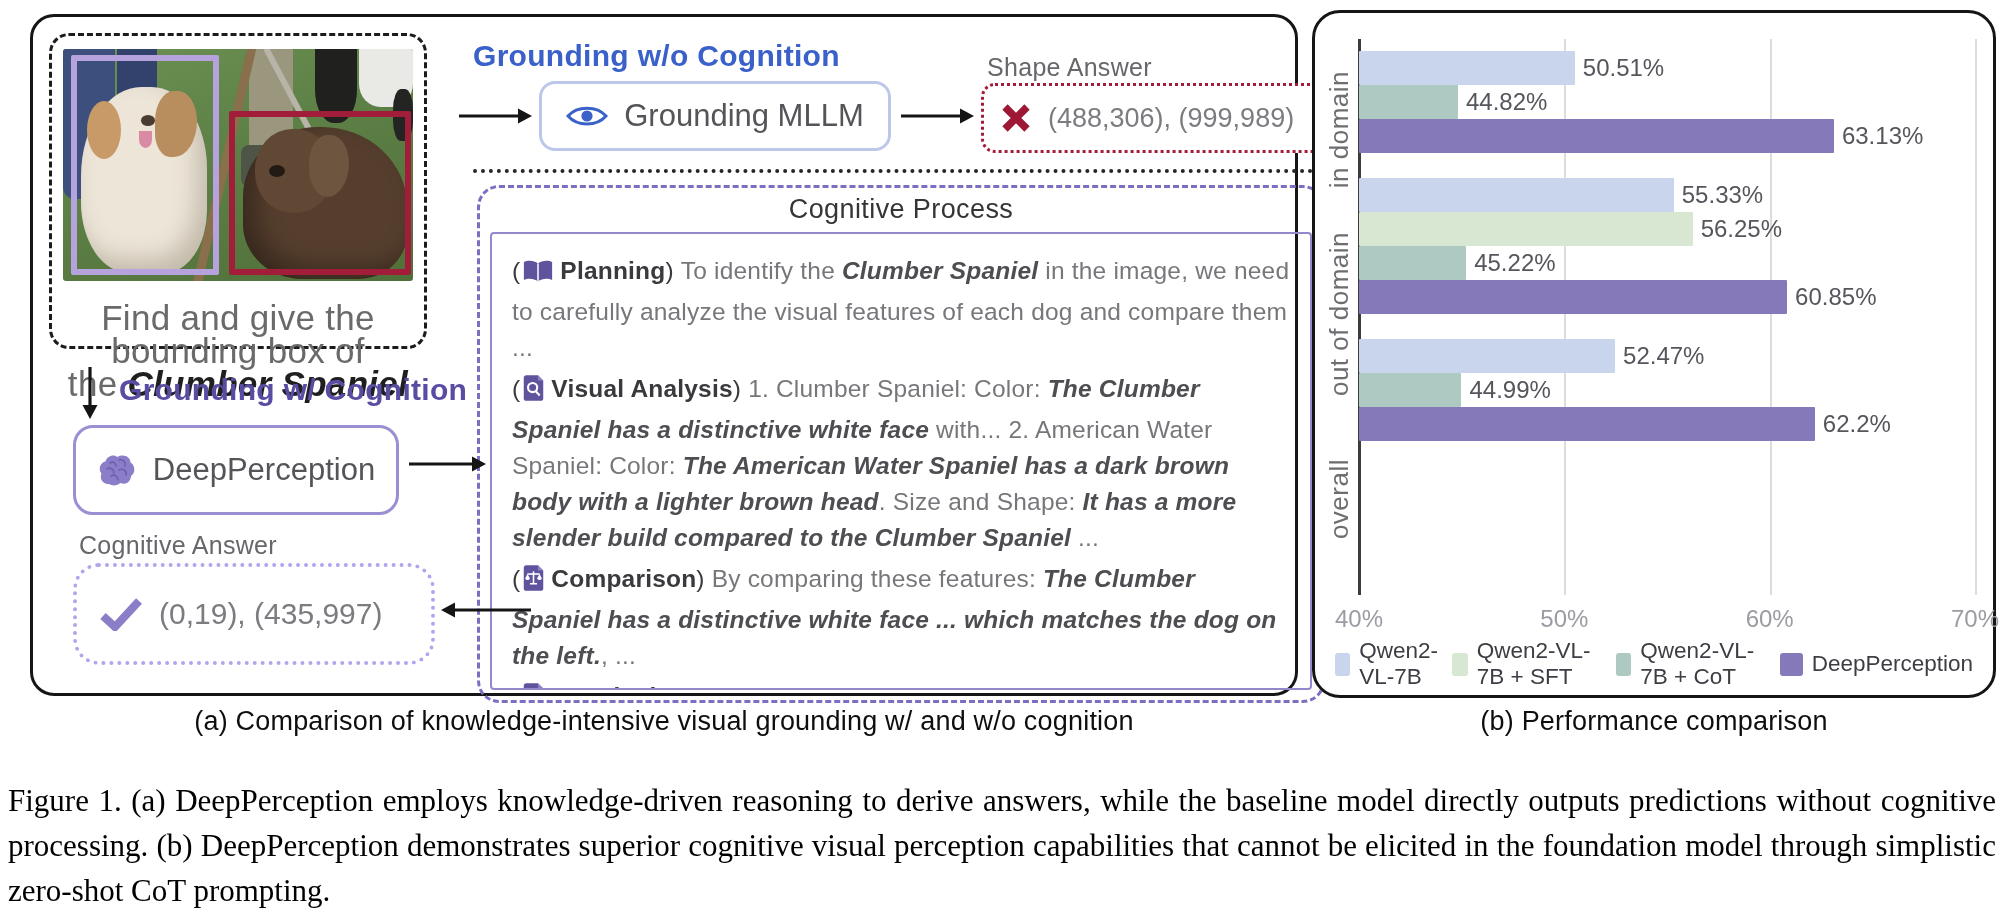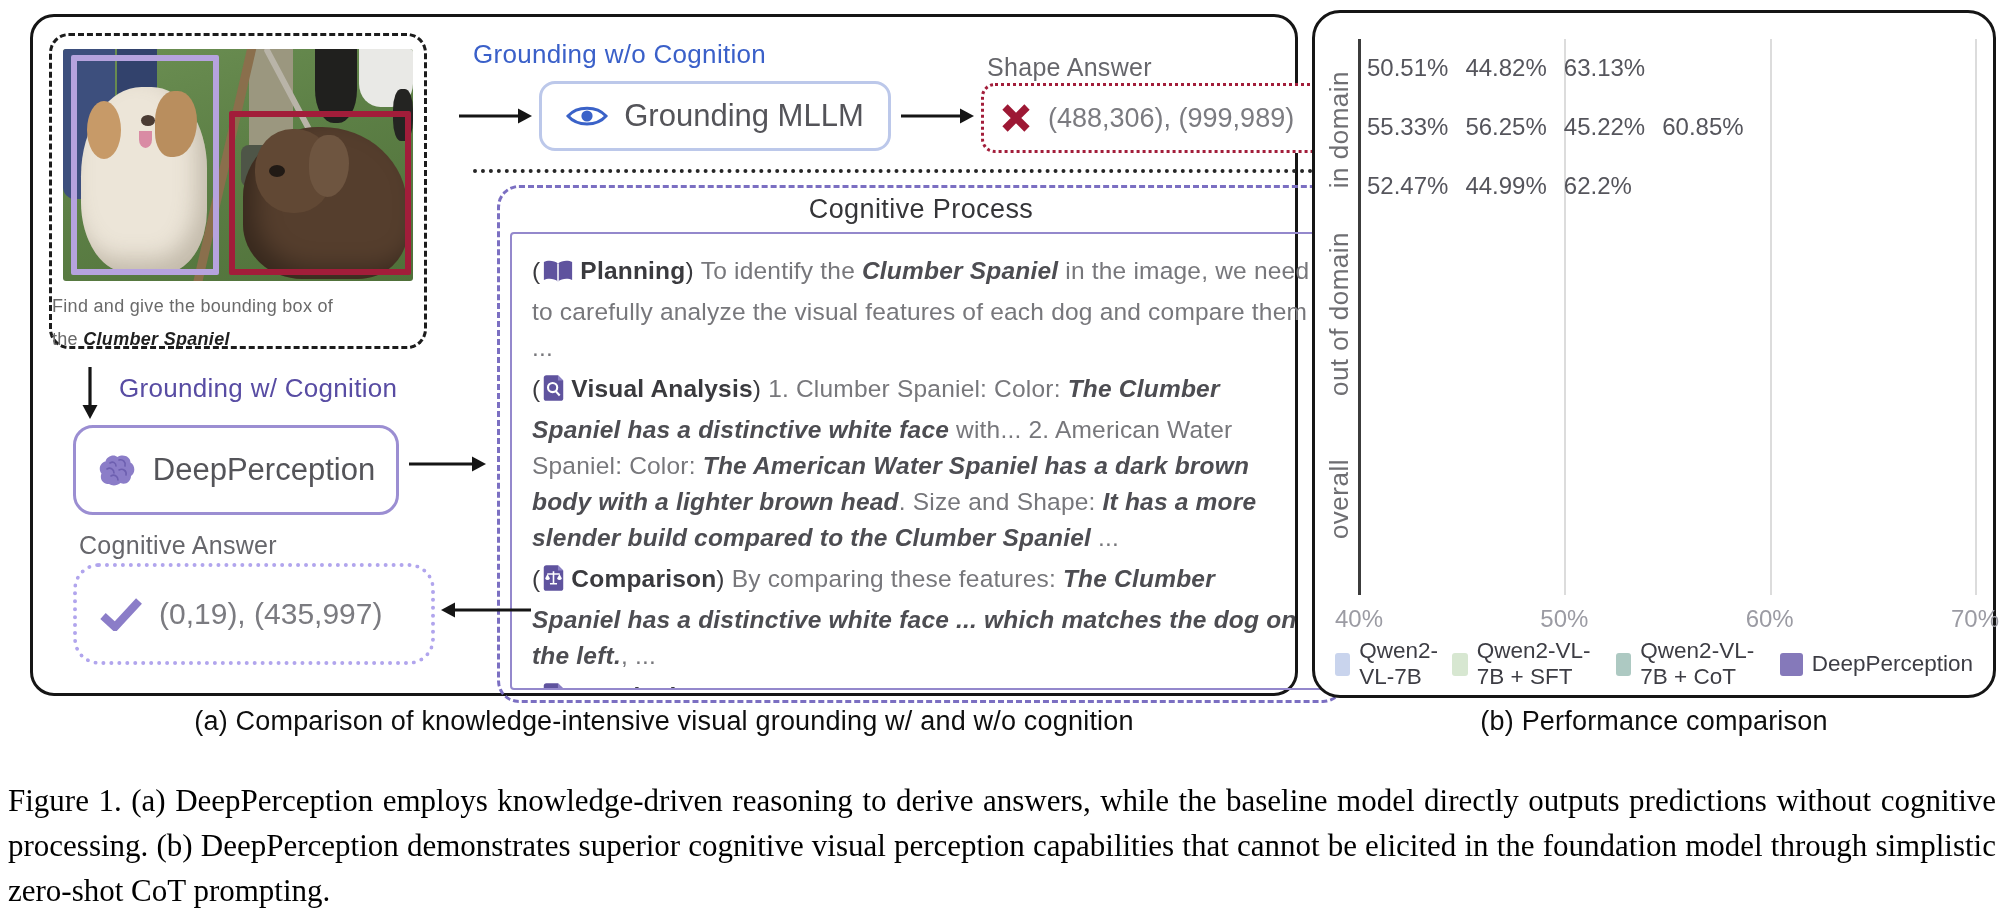--- a/index.html
+++ b/index.html
@@ -32,58 +32,58 @@
   .wdog-ear2 { left:24px; top:52px; width:34px; height:58px; background:#c79a68; border-radius:50%; }
   .wdog-nose { left:78px; top:66px; width:14px; height:11px; background:#4a3b33; border-radius:50%; }
   .wdog-tongue { left:76px; top:82px; width:13px; height:17px; background:#d98ba4; border-radius:0 0 50% 50%; }
   .bdog { left:180px; top:78px; width:164px; height:152px; background:#553e2d; border-radius:46% 52% 30% 36%; box-shadow:inset 12px -10px 24px rgba(0,0,0,.35); }
   .bdog-head { left:192px; top:80px; width:78px; height:84px; background:#614834; border-radius:48%; }
   .bdog-ear { left:246px; top:86px; width:40px; height:62px; background:#6e5540; border-radius:50% 50% 60% 50%; }
   .bdog-nose { left:206px; top:116px; width:16px; height:12px; background:#211a15; border-radius:50%; }
   .bbox { position:absolute; border-radius:2px; }
   #bbox-purple { left:8px; top:6px; width:148px; height:220px; border:6px solid #b6a3de; }
   #bbox-red { left:166px; top:62px; width:182px; height:164px; border:6px solid #a21d3a; }
-  #query-text { margin-top:9px; text-align:left; font-size:18px; line-height:33px; color:#6a6a6a; letter-spacing:.3px; }
+  #query-text { margin-top:20px; text-align:center; font-size:35px; line-height:33px; color:#6a6a6a; letter-spacing:.3px; }
   #query-text .q-em { color:#1f1f1f; font-weight:700; font-style:italic; }
 
   
-  .flow-heading { position:absolute; font-weight:400; font-size:26px; letter-spacing:.3px; }
+  .flow-heading { position:absolute; font-weight:700; font-size:30px; letter-spacing:.3px; }
   #heading-wo { left:440px; top:22px; color:#3a60c9; }
   #heading-w { left:86px; top:356px; color:#584ca3; }
   .model-box { position:absolute; display:flex; align-items:center; justify-content:center; gap:16px;
     background:#fff; font-size:31px; color:#545459; }
   #mllm-box { left:506px; top:64px; width:352px; height:70px; border:3px solid #bcc8ea; border-radius:16px; }
   #dp-box { left:40px; top:408px; width:326px; height:90px; border:3.5px solid #9b8ed2; border-radius:20px; }
   .answer-label { position:absolute; font-size:25px; color:#66666b; letter-spacing:.3px; }
   #da-label { left:954px; top:36px; }
   #ca-label { left:46px; top:514px; }
   .answer-box { position:absolute; display:flex; align-items:center; gap:16px; background:#fff; color:#7b7b80; }
   #da-box { left:948px; top:66px; width:344px; height:70px; border:3.5px dotted #a21d3a; border-radius:14px; padding-left:16px; font-size:27px; }
   #ca-box { left:40px; top:546px; width:362px; height:102px; border:4px dotted #b1a5ed; border-radius:26px; padding-left:22px; font-size:30px; }
   .arrow { position:absolute; }
   #dotted-sep { position:absolute; left:440px; top:152px; width:856px; border-top:4.5px dotted #262626; }
 
   
-  #cog-outer { position:absolute; left:464px; top:168px; width:848px; height:518px;
+  #cog-outer { position:absolute; left:444px; top:168px; width:848px; height:518px;
     border:3.5px dashed #7b6fc2; border-radius:22px; }
   #cog-title { position:absolute; left:0; right:0; top:6px; text-align:center; font-size:27px; color:#353538; letter-spacing:.4px; }
   #cog-inner { position:absolute; left:10px; right:10px; top:44px; bottom:10px;
     border:2.5px solid #9488cc; border-radius:4px; padding:14px 20px 6px; overflow:hidden; }
   .step { font-size:24.5px; line-height:36px; color:#77777b; margin:5px 0; letter-spacing:.2px; }
   .step .step-head { color:#3a3a3e; }
   .step .step-label { color:#3a3a3e; font-weight:600; }
   .step .icon-inline { display:inline-block; vertical-align:-5px; margin:0 6px 0 2px; }
   .step .em { font-weight:700; font-style:italic; color:#4d4d52; }
 
   
   #plot { position:absolute; left:44px; top:26px; width:616px; height:556px; }
   .gridline { position:absolute; top:0; bottom:0; width:2px; background:#dcdcdc; }
   #axis-line { position:absolute; left:-1px; top:0; bottom:0; width:3px; background:#3c3c3c; }
   #bars { position:absolute; left:0; top:12px; right:0; display:flex; flex-direction:column; gap:25px; }
-  .bar-group { display:flex; flex-direction:row; gap:9px; }
+  .bar-group { display:flex; flex-direction:column; }
   .bar-row { position:relative; height:34px; display:flex; align-items:center; }
   .bar { height:100%; border-radius:1px; }
   .bar-label { margin-left:8px; font-size:24px; color:#55555c; white-space:nowrap; }
   #ygutter { position:absolute; left:6px; top:38px; width:36px; height:526px; display:flex; flex-direction:column; gap:25px; }
   .ysec { height:163px; display:flex; align-items:center; justify-content:center; overflow:visible; }
   .ylab { writing-mode:vertical-rl; transform:rotate(180deg); font-size:26px; color:#6e6e72; letter-spacing:.5px; white-space:nowrap; }
   #xticks { position:absolute; left:44px; top:592px; width:616px; height:30px; }
   .xtick { position:absolute; transform:translateX(-50%); font-size:24px; color:#9b9ba3; }
   #legend { position:absolute; left:8px; right:8px; top:630px; height:42px; display:flex; align-items:center; justify-content:space-between; padding:0 12px; }
   .lg-item { display:flex; align-items:center; gap:9px; }

